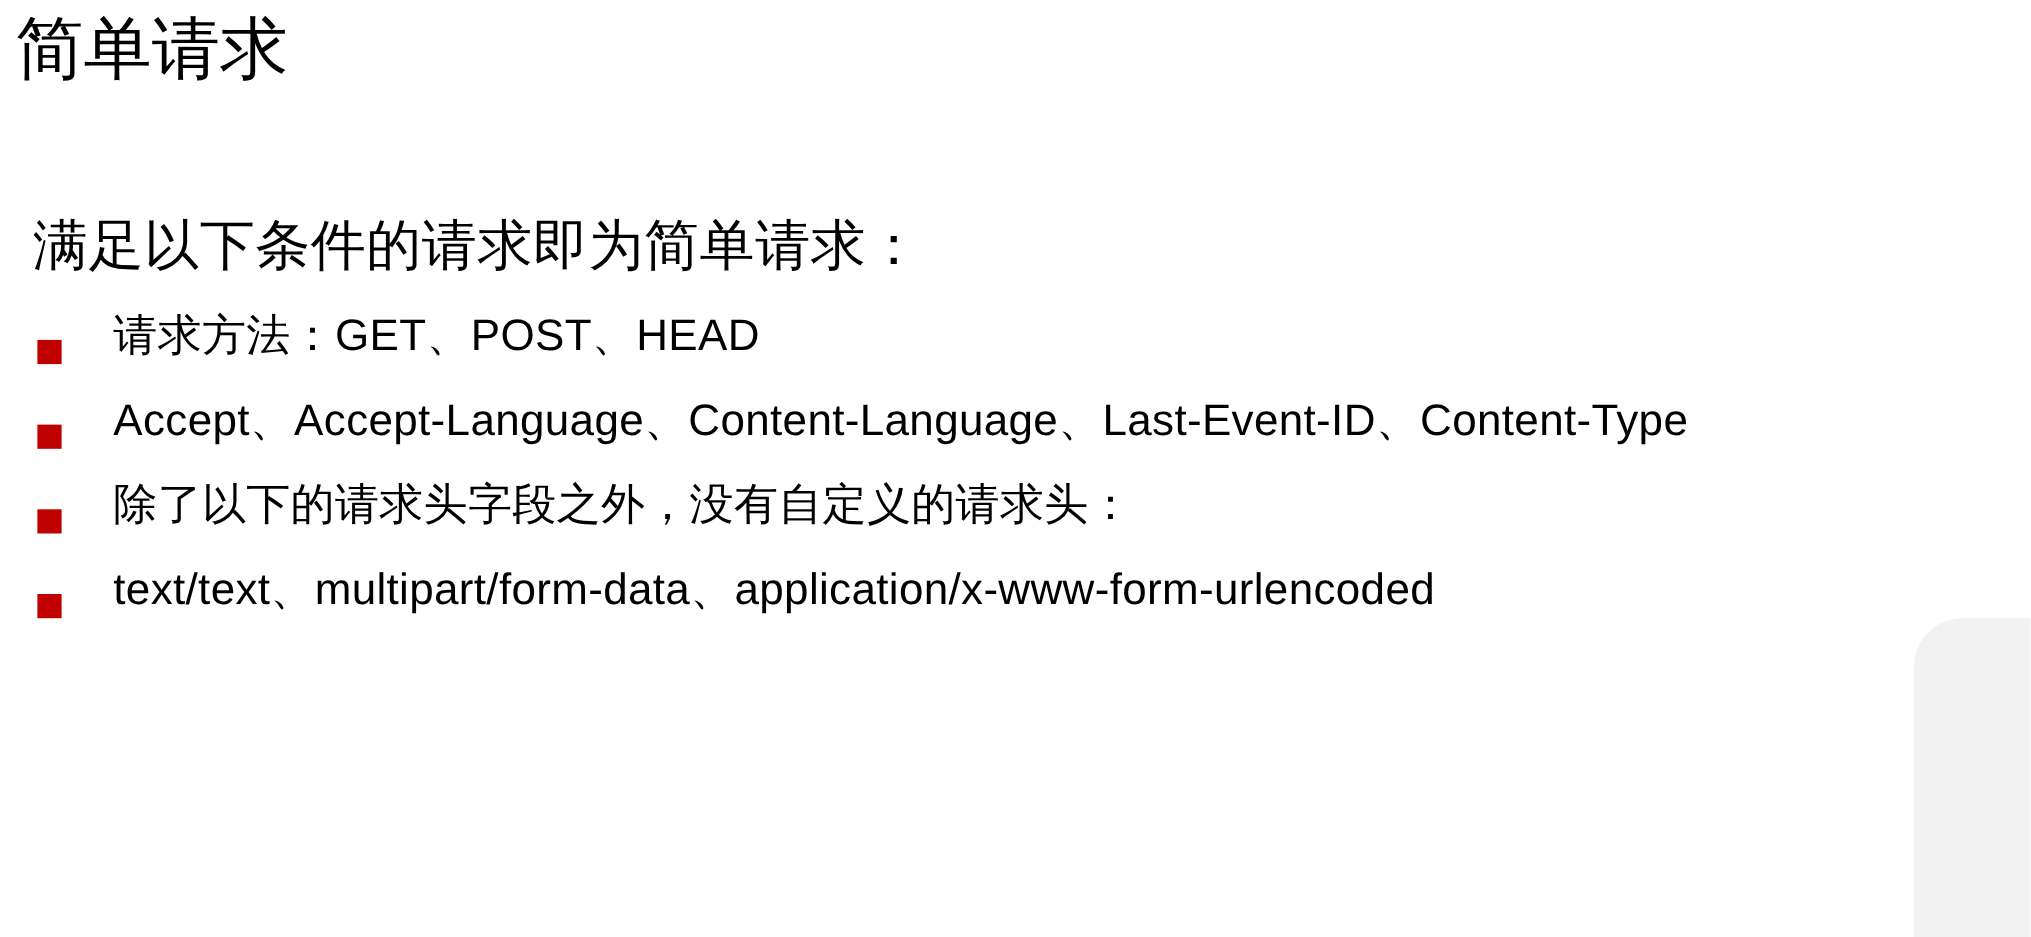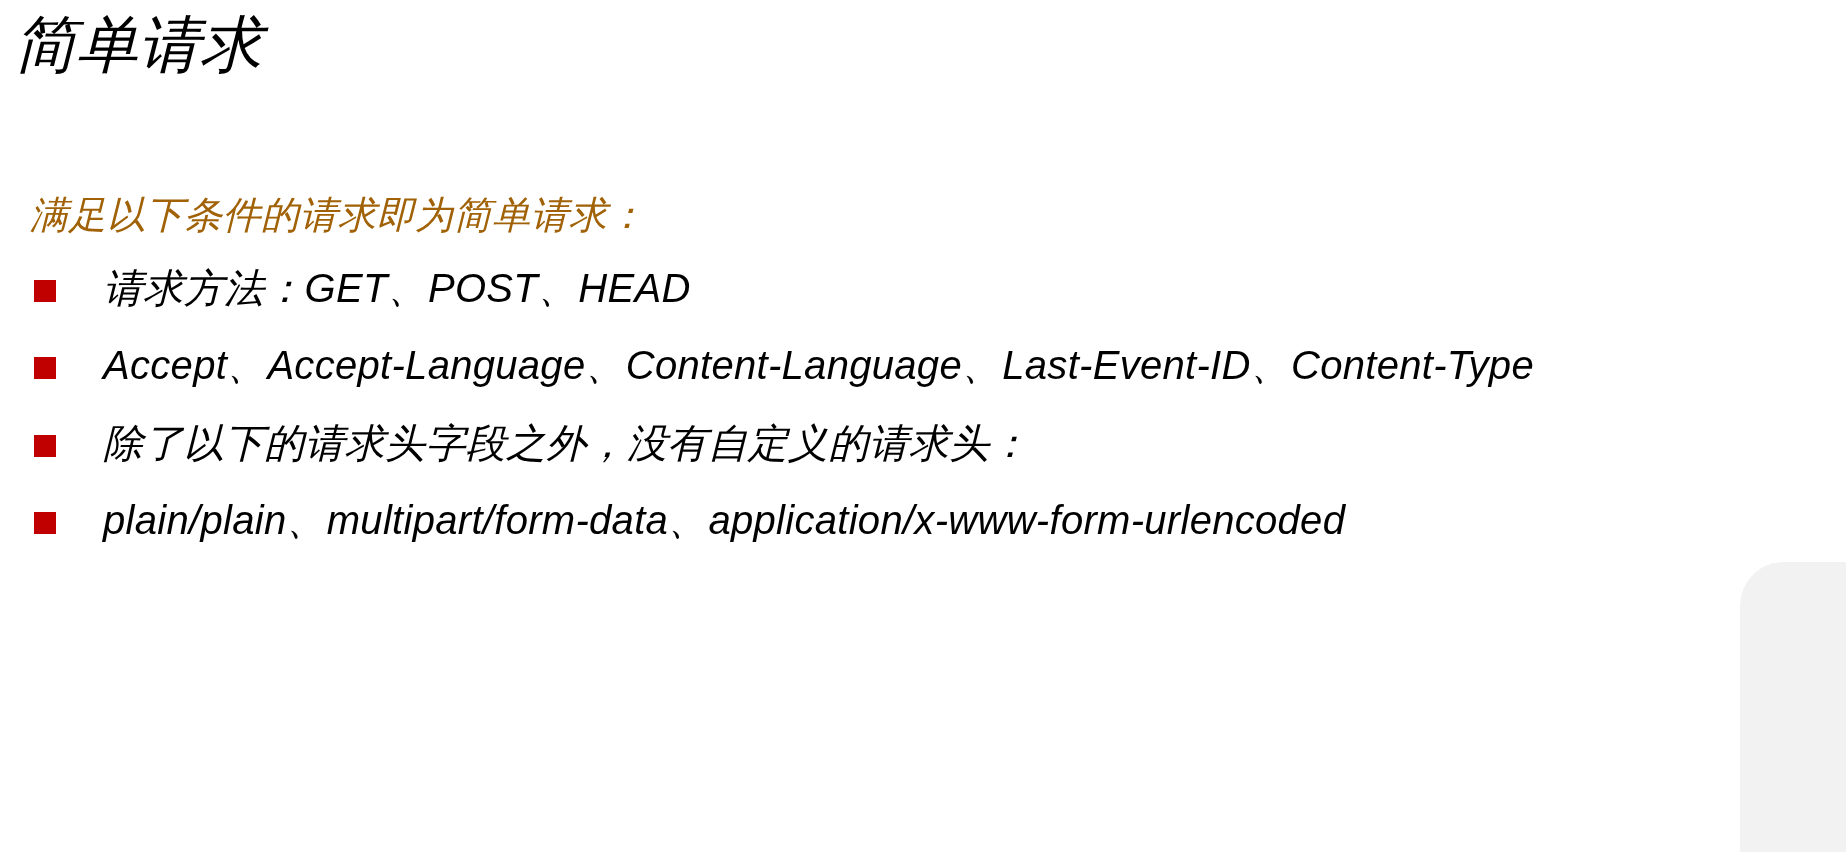--- a/index.html
+++ b/index.html
@@ -15,54 +15,53 @@
     overflow: hidden;
     position: relative;
   }
   .slide {
     position: relative;
     width: 1846px;
     height: 852px;
     box-sizing: border-box;
     padding: 0;
     background: #ffffff;
-    font-style: italic;
   }
   .slide-title {
     position: absolute;
     left: 14px;
     top: 6px;
     font-size: 62px;
     line-height: 1.25;
     font-weight: 400;
     letter-spacing: 0px;
     color: #000000;
     white-space: nowrap;
   }
   .body-block {
     position: absolute;
     left: 30px;
     top: 190px;
     width: 1790px;
   }
   .intro-line {
-    font-size: 38px;
+    font-size: 50px;
     line-height: 1.35;
-    color: #a16207;
+    color: #000000;
     margin: 0 0 22px 0;
     letter-spacing: 0.5px;
   }
   .bullet-list {
     margin: 0;
     padding: 0;
     list-style: none;
   }
   .bullet-item {
     display: flex;
-    align-items: flex-start;
+    align-items: flex-end;
     margin: 0 0 26px 0;
   }
   .bullet-marker {
     flex: 0 0 auto;
     width: 22px;
     height: 22px;
     background: #c00000;
     margin-top: 17px;
     margin-right: 47px;
     margin-left: 4px;
@@ -109,21 +108,21 @@
       </li>
 
       <li class="bullet-item">
         <span class="bullet-marker"></span>
         <span class="bullet-text">除了以下的请求头字段之外，没有自定义的请求头：</span>
       </li>
 
 
       <li class="bullet-item">
         <span class="bullet-marker"></span>
-        <span class="bullet-text">plain/plain、multipart/form-data、application/x-www-form-urlencoded</span>
+        <span class="bullet-text">text/text、multipart/form-data、application/x-www-form-urlencoded</span>
       </li>
 
     </ul>
   </div>
 
   <div class="corner-shape"></div>
 
 </div>
 
 </body></html>

